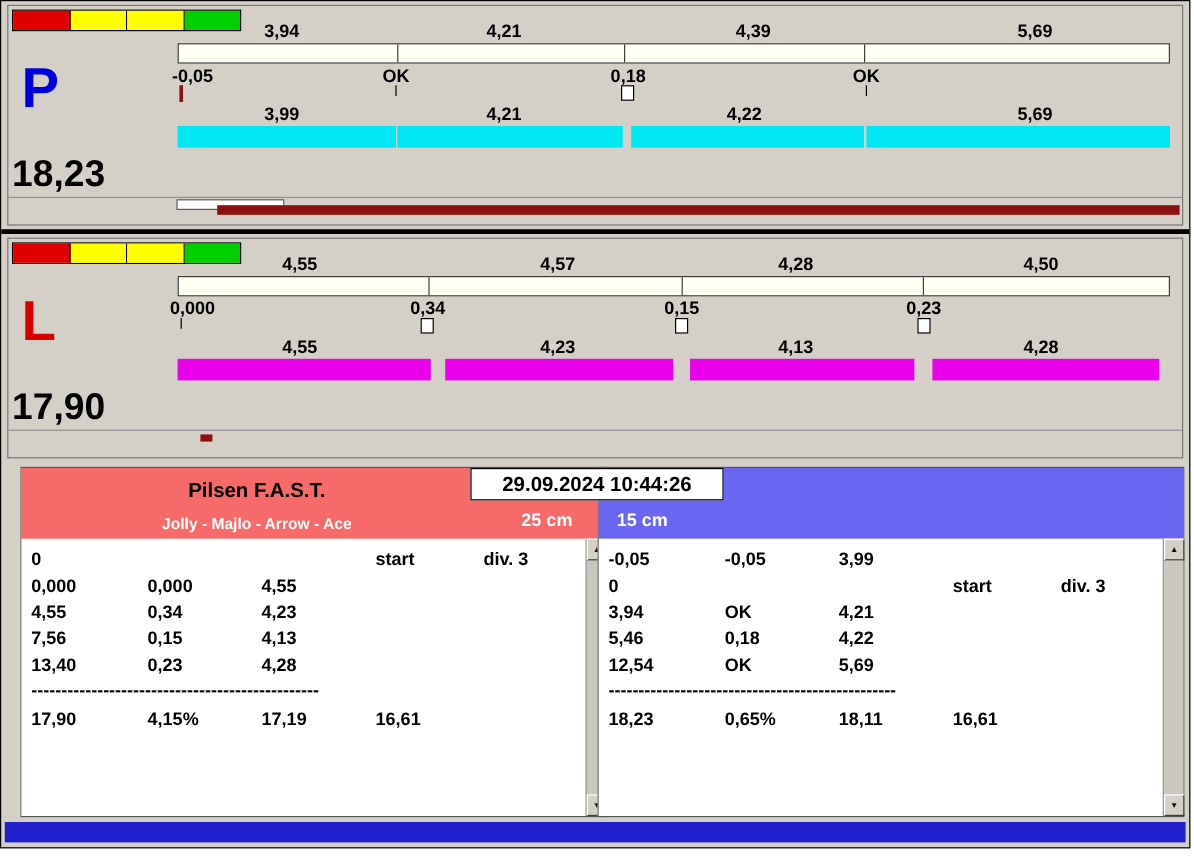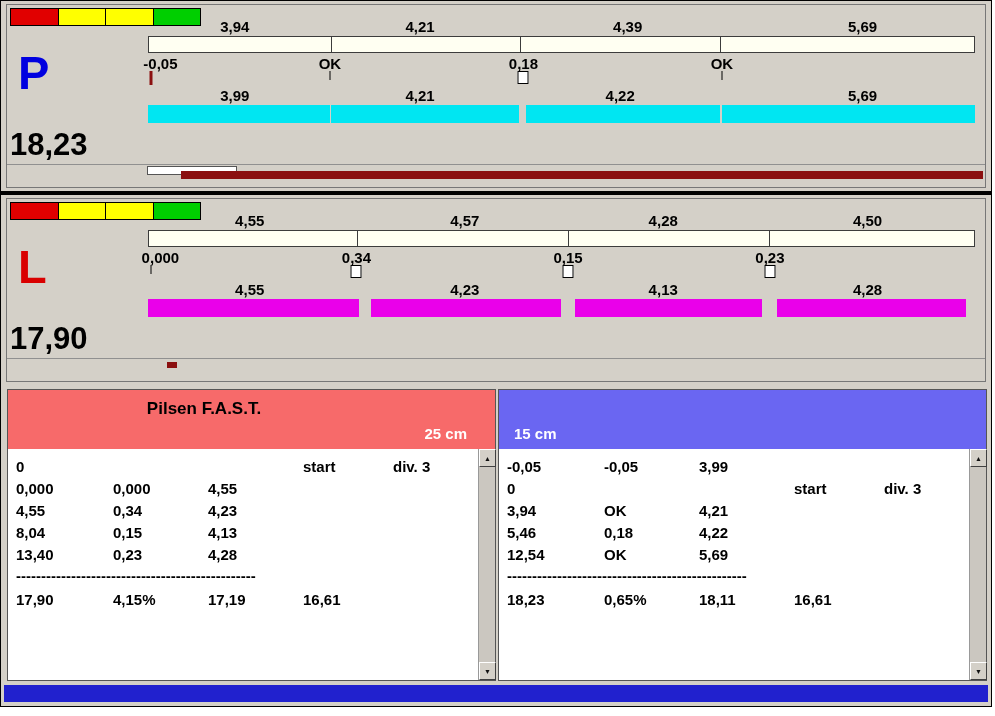--- a/index.html
+++ b/index.html
@@ -40,21 +40,21 @@
   .lane-strip{position:absolute;left:0;right:0;bottom:0;height:22px;border-top:1px solid #909090;}
   .prog-track{position:absolute;left:140px;top:1px;width:90px;height:9px;background:#fff;
               border:1px solid #555;box-sizing:border-box;}
   .prog-bar{position:absolute;left:174px;top:6px;width:802px;height:8px;background:#8b1010;}
   .mini-mark{position:absolute;left:160px;top:3px;width:10px;height:6px;background:#8b1010;}
 
   
   #teams{position:absolute;left:0;top:388px;width:100%;height:292px;}
   .team-panel{position:absolute;top:0;width:489px;height:292px;background:#fff;
               border:1px solid #555;box-sizing:border-box;}
-  #team-left{left:6px;}
+  #team-left{left:16px;}
   #team-right{left:497px;}
   .team-header{position:relative;height:59px;}
   .team-name{font-size:17px;font-weight:bold;color:#000;text-align:center;padding-top:9px;}
   #team-left .team-name,#team-left .team-dogs{padding-right:95px;}
   #team-right .team-name,#team-right .team-dogs{padding-left:105px;}
   .team-dogs{font-size:13px;font-weight:bold;color:#fff;text-align:center;margin-top:10px;}
   .height-label{position:absolute;bottom:7px;font-size:15px;font-weight:bold;color:#fff;}
   #team-left .height-label{right:28px;}
   #team-right .height-label{left:15px;}
 
@@ -187,24 +187,26 @@
       </div>
     </div>
 
     <div class="lane-strip">
       <div class="mini-mark"></div>
     </div>
   </div>
 
   <div id="teams">
 
+    <div id="datetime-box">29.09.2024 10:44:26</div>
 
     <div class="team-panel" id="team-left">
       <div class="team-header" style="background: rgb(247, 106, 106);">
         <div class="team-name">Pilsen F.A.S.T.</div>
+        <div class="team-dogs">Jolly - Majlo - Arrow - Ace</div>
         <div class="height-label">25 cm</div>
       </div>
       <div class="table-area">
         <div class="trow">
           <span>0</span>
           <span></span>
           <span></span>
           <span>start</span>
           <span>div. 3</span>
         </div>
@@ -216,21 +218,21 @@
           <span></span>
         </div>
         <div class="trow">
           <span>4,55</span>
           <span>0,34</span>
           <span>4,23</span>
           <span></span>
           <span></span>
         </div>
         <div class="trow">
-          <span>8,04</span>
+          <span>7,56</span>
           <span>0,15</span>
           <span>4,13</span>
           <span></span>
           <span></span>
         </div>
         <div class="trow">
           <span>13,40</span>
           <span>0,23</span>
           <span>4,28</span>
           <span></span>

